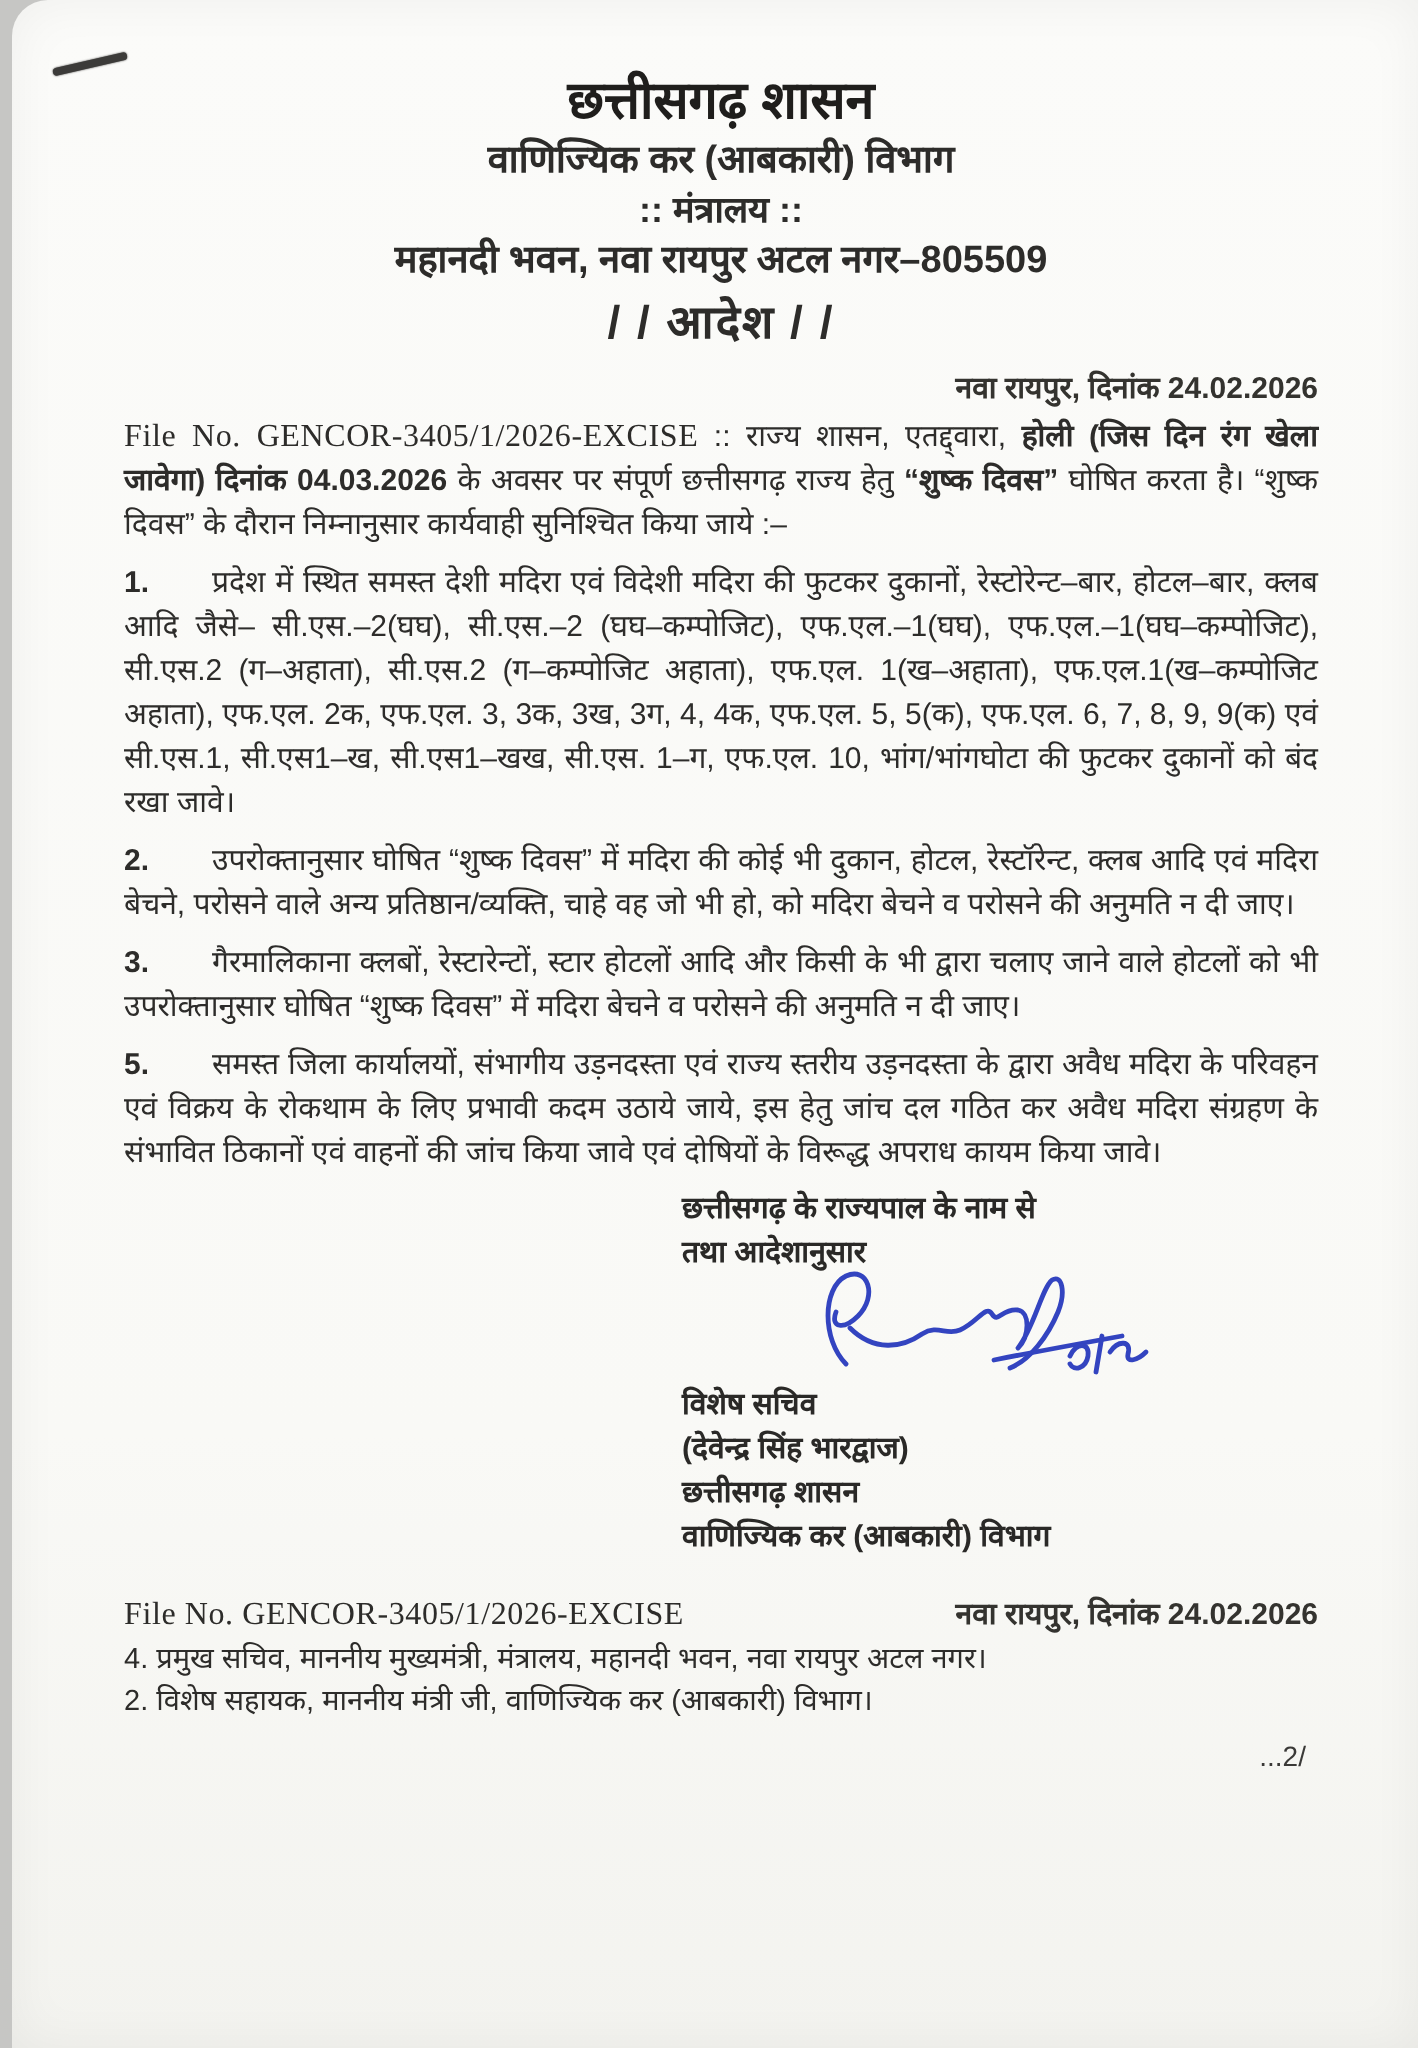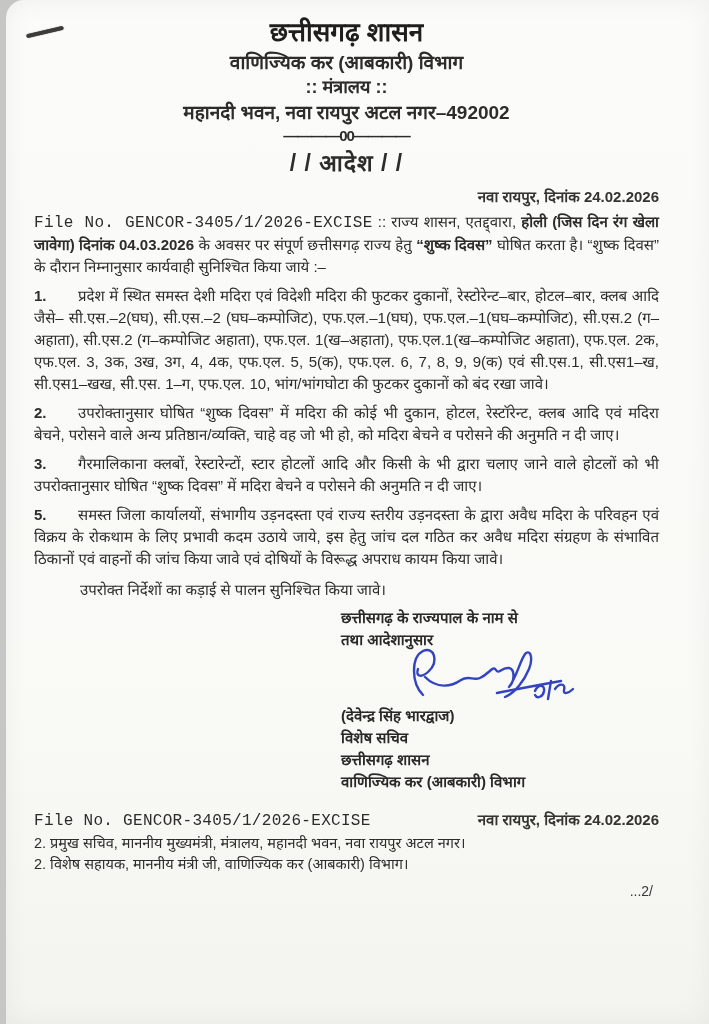--- a/index.html
+++ b/index.html
@@ -10,40 +10,40 @@
     color:#2d2c2a;
     -webkit-font-smoothing:antialiased;
   }
   .page{position:relative;width:709px;height:1024px;overflow:hidden;background:#c6c6c4;}
   .paper{
     position:absolute;left:6px;top:0;right:0;bottom:0;
     background:linear-gradient(180deg,#fbfbf9 0%,#f9f9f6 70%,#f3f3ef 100%);
     border-radius:18px 0 0 0;
     box-shadow:inset 0 0 26px rgba(0,0,0,0.05);
   }
-  .content{position:relative;padding:12px 50px 0 28px;}
+  .content{position:relative;padding:12px 50px 0 56px;margin-top:18px;}
   .pen-mark{
     position:absolute;left:20px;top:30px;width:38px;height:4px;
     background:#3c3b39;border-radius:3px;transform:rotate(-13deg);
     box-shadow:0 0 1px #3c3b39;
   }
   .hdr{text-align:center;line-height:1.25;}
   .hdr .l1{font-size:26px;font-weight:bold;color:#1f1e1c;margin-top:4px;}
   .hdr .l2{font-size:19px;font-weight:bold;margin-top:2px;}
   .hdr .l3{font-size:18px;font-weight:bold;margin-top:2px;}
   .hdr .l4{font-size:19px;font-weight:bold;margin-top:2px;}
   .hdr .div00{font-size:15px;font-weight:bold;letter-spacing:-1px;margin-top:2px;}
   .hdr .ordttl{font-size:23px;font-weight:bold;margin-top:4px;letter-spacing:1px;}
   .dateline{text-align:right;font-size:15px;margin-top:8px;font-weight:bold;color:#34332f;}
   .body-text{font-size:15px;line-height:22px;text-align:justify;}
   .opening{margin-top:5px;}
   .para{margin-top:7px;}
   .para .num{display:inline-block;width:44px;font-weight:bold;color:#2d2c2a;}
   .b{font-weight:bold;}
-  .latin{font-family:Liberation Mono, monospace;font-size:16px;letter-spacing:.3px;}
+  .latin{font-family:Liberation Serif, serif;font-size:16px;letter-spacing:.3px;}
   .closing{margin-top:9px;text-indent:46px;text-align:left;}
   .signoff{width:300px;margin:6px 18px 0 auto;text-align:left;font-size:15px;line-height:22px;font-weight:bold;color:#2a2927;position:relative;}
   .signoff .sig-space{height:54px;position:relative;}
   .signoff svg{position:absolute;left:60px;top:-14px;}
   .footer{margin-top:16px;font-size:15px;}
   .file-row{display:flex;justify-content:space-between;align-items:baseline;}
   .file-row .fdate{font-weight:bold;font-size:15px;color:#34332f;}
   .copies{margin-top:3px;line-height:21px;font-size:14.5px;}
   .pg-marker{text-align:right;font-size:14px;margin-top:8px;padding-right:6px;color:#3a3937;}
 </style>
@@ -53,72 +53,70 @@
 <div class="page">
   <div class="paper">
     <div class="pen-mark"></div>
 
     <div class="content">
 
       <div class="hdr">
         <div class="l1">छत्तीसगढ़ शासन</div>
         <div class="l2">वाणिज्यिक कर (आबकारी) विभाग</div>
         <div class="l3">:: मंत्रालय ::</div>
-        <div class="l4">महानदी भवन, नवा रायपुर अटल नगर–492002</div>
-        <div class="div00">————00————</div>
+        <div class="l4">महानदी भवन, नवा रायपुर अटल नगर–805509</div>
         <div class="ordttl">/ / आदेश / /</div>
       </div>
 
       <div class="dateline">नवा रायपुर, दिनांक 24.02.2026</div>
 
       <div class="body-text opening"><span class="latin">File No. GENCOR-3405/1/2026-EXCISE</span><span> :: राज्य शासन, एतद्द्वारा, </span><span class="b">होली (जिस दिन रंग खेला जावेगा) दिनांक 04.03.2026</span><span> के अवसर पर संपूर्ण छत्तीसगढ़ राज्य हेतु </span><span class="b">“शुष्क दिवस”</span><span> घोषित करता है। “शुष्क दिवस” के दौरान निम्नानुसार कार्यवाही सुनिश्चित किया जाये :–</span></div>
 
       <div class="body-text para">
         <span class="num">1.</span><span><span>प्रदेश में स्थित समस्त देशी मदिरा एवं विदेशी मदिरा की फुटकर दुकानों, रेस्टोरेन्ट–बार, होटल–बार, क्लब आदि जैसे– सी.एस.–2(घघ), सी.एस.–2 (घघ–कम्पोजिट), एफ.एल.–1(घघ), एफ.एल.–1(घघ–कम्पोजिट), सी.एस.2 (ग–अहाता), सी.एस.2 (ग–कम्पोजिट अहाता), एफ.एल. 1(ख–अहाता), एफ.एल.1(ख–कम्पोजिट अहाता), एफ.एल. 2क, एफ.एल. 3, 3क, 3ख, 3ग, 4, 4क, एफ.एल. 5, 5(क), एफ.एल. 6, 7, 8, 9, 9(क) एवं सी.एस.1, सी.एस1–ख, सी.एस1–खख,  सी.एस. 1–ग, एफ.एल. 10, भांग/भांगघोटा की फुटकर दुकानों को बंद रखा जावे।</span></span>
       </div>
       <div class="body-text para">
         <span class="num">2.</span><span><span>उपरोक्तानुसार घोषित “शुष्क दिवस” में मदिरा की कोई भी दुकान, होटल, रेस्टॉरेन्ट, क्लब आदि एवं मदिरा बेचने, परोसने वाले अन्य प्रतिष्ठान/व्यक्ति, चाहे वह जो भी हो, को मदिरा बेचने व परोसने की अनुमति न दी जाए।</span></span>
       </div>
       <div class="body-text para">
         <span class="num">3.</span><span><span>गैरमालिकाना क्लबों, रेस्टारेन्टों, स्टार होटलों आदि और किसी के भी द्वारा चलाए जाने वाले होटलों को भी उपरोक्तानुसार घोषित “शुष्क दिवस” में मदिरा बेचने व परोसने की अनुमति न दी जाए।</span></span>
       </div>
       <div class="body-text para">
         <span class="num">5.</span><span><span>समस्त जिला कार्यालयों, संभागीय उड़नदस्ता एवं राज्य स्तरीय उड़नदस्ता के द्वारा अवैध मदिरा के परिवहन एवं विक्रय के रोकथाम के लिए प्रभावी कदम उठाये जाये, इस हेतु जांच दल गठित कर अवैध मदिरा संग्रहण के संभावित ठिकानों एवं वाहनों की जांच किया जावे एवं दोषियों के विरूद्ध अपराध कायम किया जावे।</span></span>
       </div>
 
-      <div class="body-text closing">उपरोक्त निर्देशों का कड़ाई से पालन सुनिश्चित किया जावे।</div>
 
       <div class="signoff">
         <div>छत्तीसगढ़ के राज्यपाल के नाम से</div>
         <div>तथा आदेशानुसार</div>
         <div class="sig-space">
           <svg width="190" height="78" viewBox="0 0 190 78">
             <g fill="none" stroke="#3344c0" stroke-width="2.4" stroke-linecap="round" stroke-linejoin="round">
               <path d="M22,58 C10,46 10,20 22,14 C33,9 38,24 28,34 C21,41 14,40 17,32"></path>
               <path d="M24,40 C36,52 50,50 60,43 C68,38 72,44 79,41 C88,37 92,28 95,33 C98,38 100,30 108,31 C114,32 114,44 108,50 C116,40 120,20 125,16 C130,13 132,22 128,32 C123,44 114,56 104,60"></path>
               <path d="M96,56 C116,52 138,48 160,44"></path>
               <path d="M134,54 C137,47 144,47 143,54 C142,60 136,62 134,58"></path>
               <path d="M150,44 L147,62"></path>
               <path d="M154,52 C158,46 165,46 163,53 C162,58 168,56 172,52"></path>
             </g>
           </svg>
         </div>
+        <div>विशेष सचिव</div>
         <div>(देवेन्द्र सिंह भारद्वाज)</div>
-        <div>विशेष सचिव</div>
         <div>छत्तीसगढ़ शासन</div>
         <div>वाणिज्यिक कर (आबकारी) विभाग</div>
       </div>
 
       <div class="footer">
         <div class="file-row">
           <span class="latin">File No. GENCOR-3405/1/2026-EXCISE</span>
           <span class="fdate">नवा रायपुर, दिनांक 24.02.2026</span>
         </div>
         <div class="copies">
-          <div>2. प्रमुख सचिव, माननीय मुख्यमंत्री, मंत्रालय, महानदी भवन, नवा रायपुर अटल नगर।</div>
+          <div>4. प्रमुख सचिव, माननीय मुख्यमंत्री, मंत्रालय, महानदी भवन, नवा रायपुर अटल नगर।</div>
           <div>2. विशेष सहायक, माननीय मंत्री जी, वाणिज्यिक कर (आबकारी) विभाग।</div>
         </div>
         <div class="pg-marker">...2/</div>
       </div>
 
     </div>
   </div>
 </div>
 
 </body></html>

